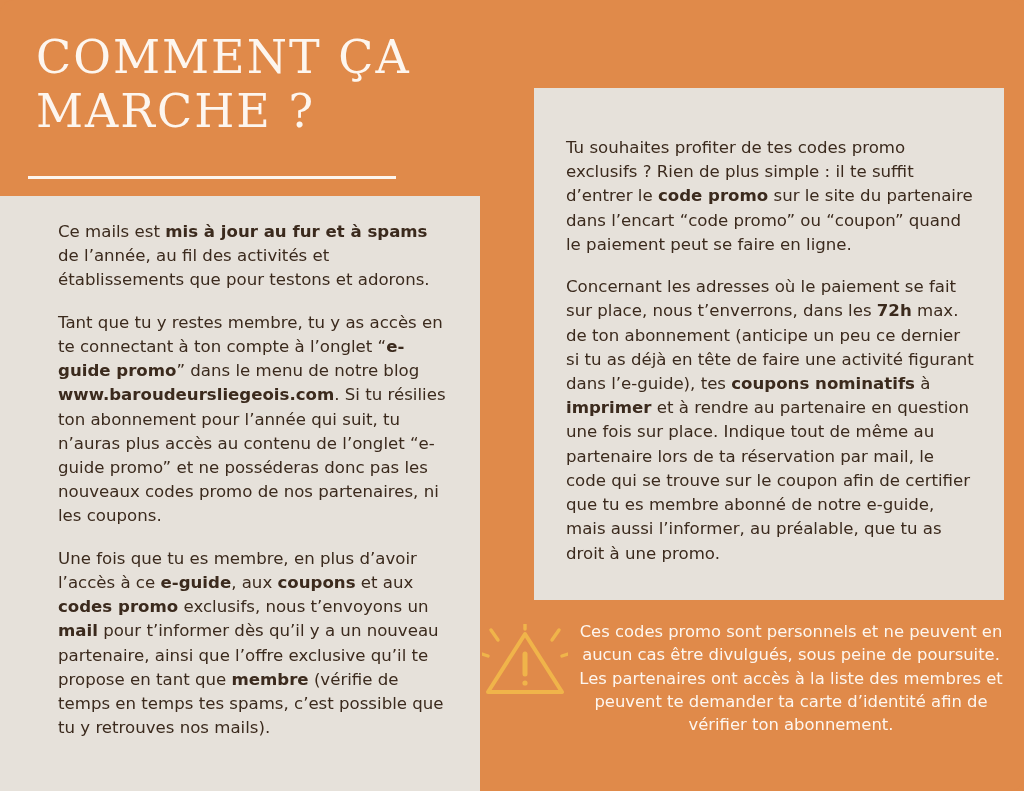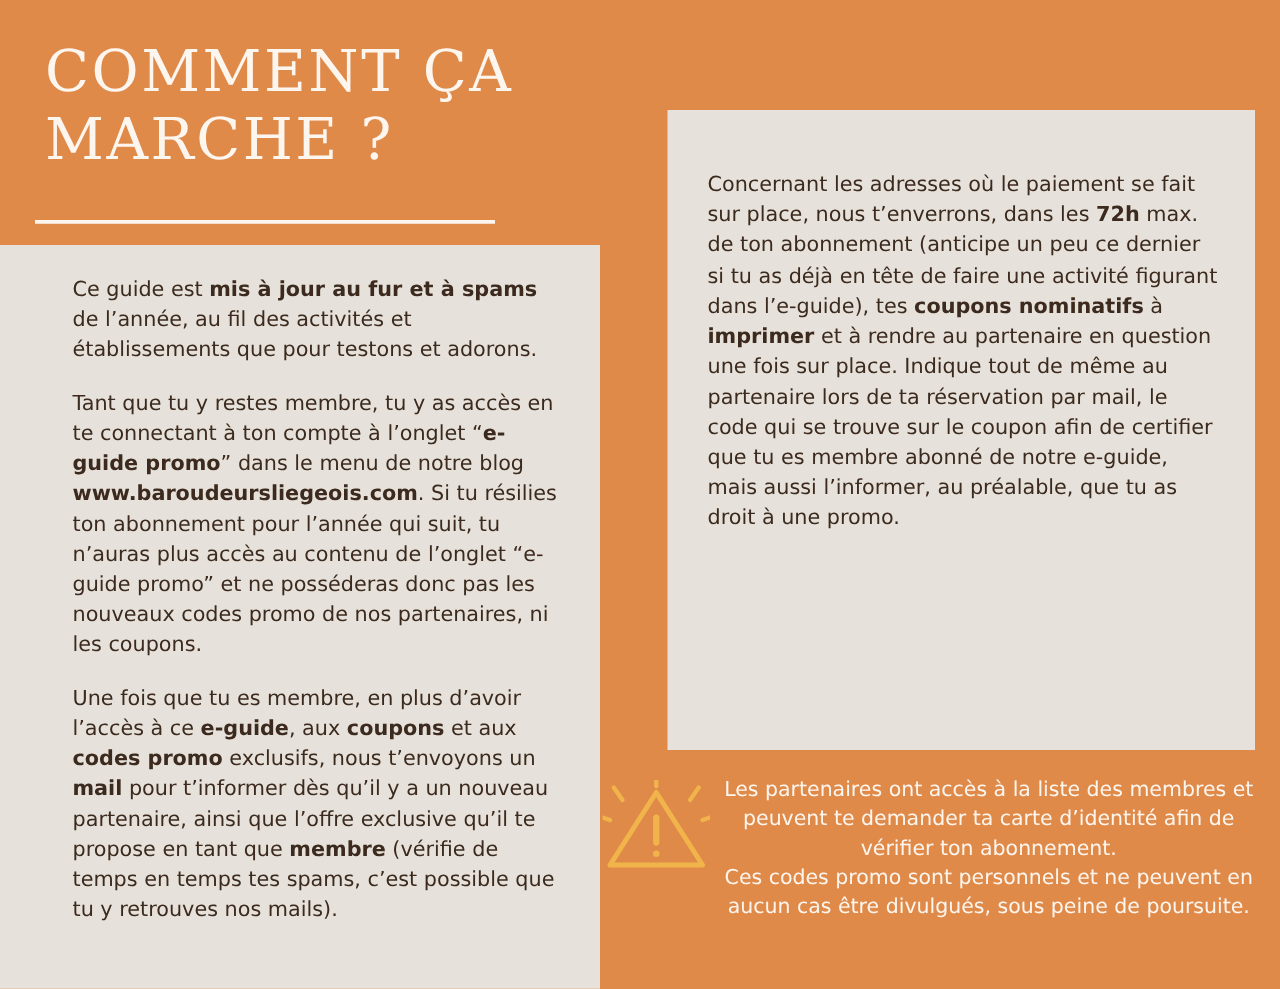--- a/index.html
+++ b/index.html
@@ -119,44 +119,45 @@
 </head>
 <body>
 
 <div class="page">
 
   <div class="title">COMMENT ÇA MARCHE ?</div>
   <div class="title-rule"></div>
 
   <div class="panel-left">
     <div class="panel-left-inner" id="left-col">
-        <p><span>Ce guide est </span><b>mis à jour au fur et à spams</b><span> de l’année, au fil des activités et établissements que pour testons et adorons.</span></p>
+        <p><span>Ce mails est </span><b>mis à jour au fur et à spams</b><span> de l’année, au fil des activités et établissements que pour testons et adorons.</span></p>
         <p><span>Tant que tu y restes membre, tu y as accès en te connectant à ton compte à l’onglet “</span><b>e-guide promo</b><span>” dans le menu de notre blog </span><b>www.baroudeursliegeois.com</b><span>. Si tu résilies ton abonnement pour l’année qui suit, tu n’auras plus accès au contenu de l’onglet “e-guide promo” et ne posséderas donc pas les nouveaux codes promo de nos partenaires, ni les coupons.</span></p>
         <p><span>Une fois que tu es membre, en plus d’avoir l’accès à ce </span><b>e-guide</b><span>, aux </span><b>coupons</b><span> et aux </span><b>codes promo</b><span> exclusifs, nous t’envoyons un </span><b>mail</b><span> pour t’informer dès qu’il y a un nouveau partenaire, ainsi que l’offre exclusive qu’il te propose en tant que </span><b>membre</b><span> (vérifie de temps en temps tes spams, c’est possible que tu y retrouves nos mails).</span></p>
       </div>
   </div>
 
   <div class="panel-right">
     <div class="panel-right-inner" id="right-col">
+        <p><span>Tu souhaites profiter de tes codes promo exclusifs ? Rien de plus simple : il te suffit d’entrer le </span><b>code promo</b><span> sur le site  du partenaire dans l’encart “code promo” ou “coupon” quand le paiement peut se faire en ligne.</span></p>
         <p><span>Concernant les adresses où le paiement se fait sur place, nous t’enverrons, dans les </span><b>72h</b><span> max. de ton abonnement (anticipe un peu ce dernier si tu as déjà en tête de faire une activité figurant dans l’e-guide), tes </span><b>coupons nominatifs</b><span> à </span><b>imprimer</b><span> et à rendre au partenaire en question une fois sur place. Indique tout de même au partenaire lors de ta réservation par mail, le code qui se trouve sur le coupon afin de certifier que tu es membre abonné de notre e-guide, mais aussi l’informer, au préalable, que tu as droit à une promo.</span></p>
       </div>
   </div>
 
   <div class="warning">
     <div class="warn-icon">
       <svg viewBox="0 0 86 74" width="86" height="74" aria-hidden="true">
         <polygon points="43,10 80,68 6,68" fill="none" stroke="#f0b44a" stroke-width="4" stroke-linejoin="round"></polygon>
         <line x1="43" y1="30" x2="43" y2="50" stroke="#f0b44a" stroke-width="5" stroke-linecap="round"></line>
         <circle cx="43" cy="59" r="2.6" fill="#f0b44a"></circle>
         <line x1="9" y1="6" x2="16" y2="16" stroke="#f0b44a" stroke-width="3.4" stroke-linecap="round"></line>
         <line x1="43" y1="0" x2="43" y2="5" stroke="#f0b44a" stroke-width="3.4" stroke-linecap="round"></line>
         <line x1="77" y1="6" x2="70" y2="16" stroke="#f0b44a" stroke-width="3.4" stroke-linecap="round"></line>
         <line x1="0" y1="30" x2="6" y2="32" stroke="#f0b44a" stroke-width="3.4" stroke-linecap="round"></line>
         <line x1="86" y1="30" x2="80" y2="32" stroke="#f0b44a" stroke-width="3.4" stroke-linecap="round"></line>
       </svg>
     </div>
     <div class="warn-text" id="warn-text">
+        <p>Ces codes promo sont personnels et ne peuvent en aucun cas être divulgués, sous peine de poursuite.</p>
         <p>Les partenaires ont accès à la liste des membres et peuvent te demander ta carte d’identité afin de vérifier ton abonnement.</p>
-        <p>Ces codes promo sont personnels et ne peuvent en aucun cas être divulgués, sous peine de poursuite.</p>
       </div>
   </div>
 
 </div>
 
 </body></html>

